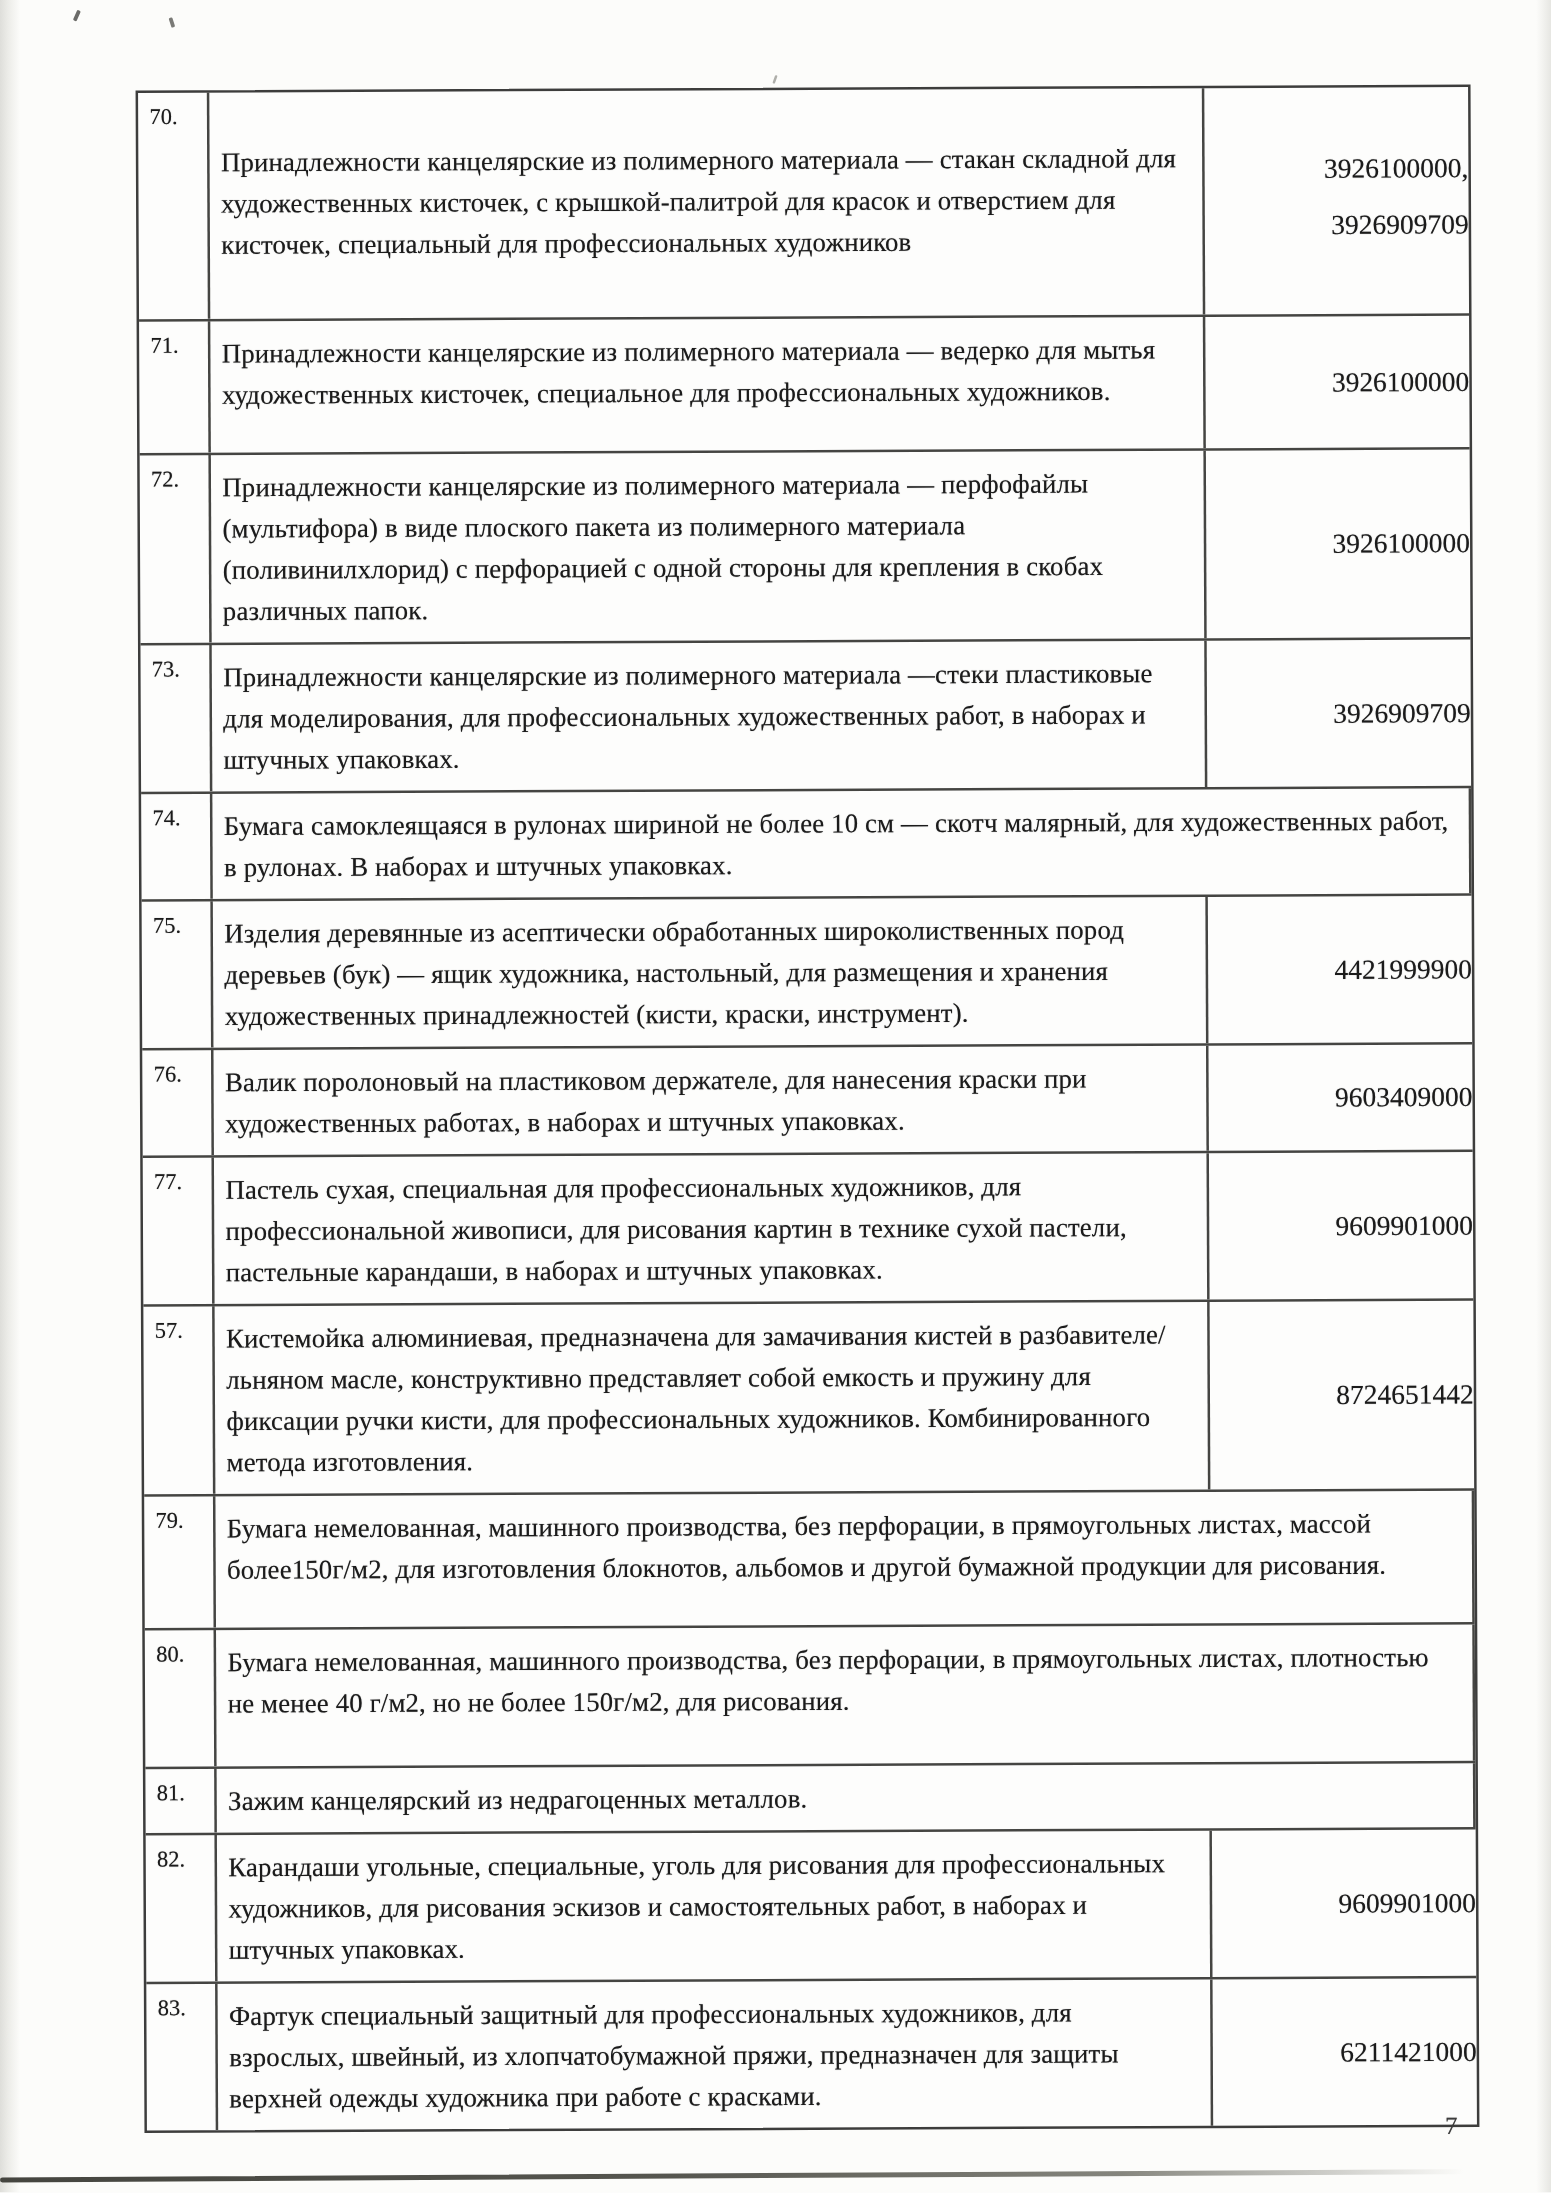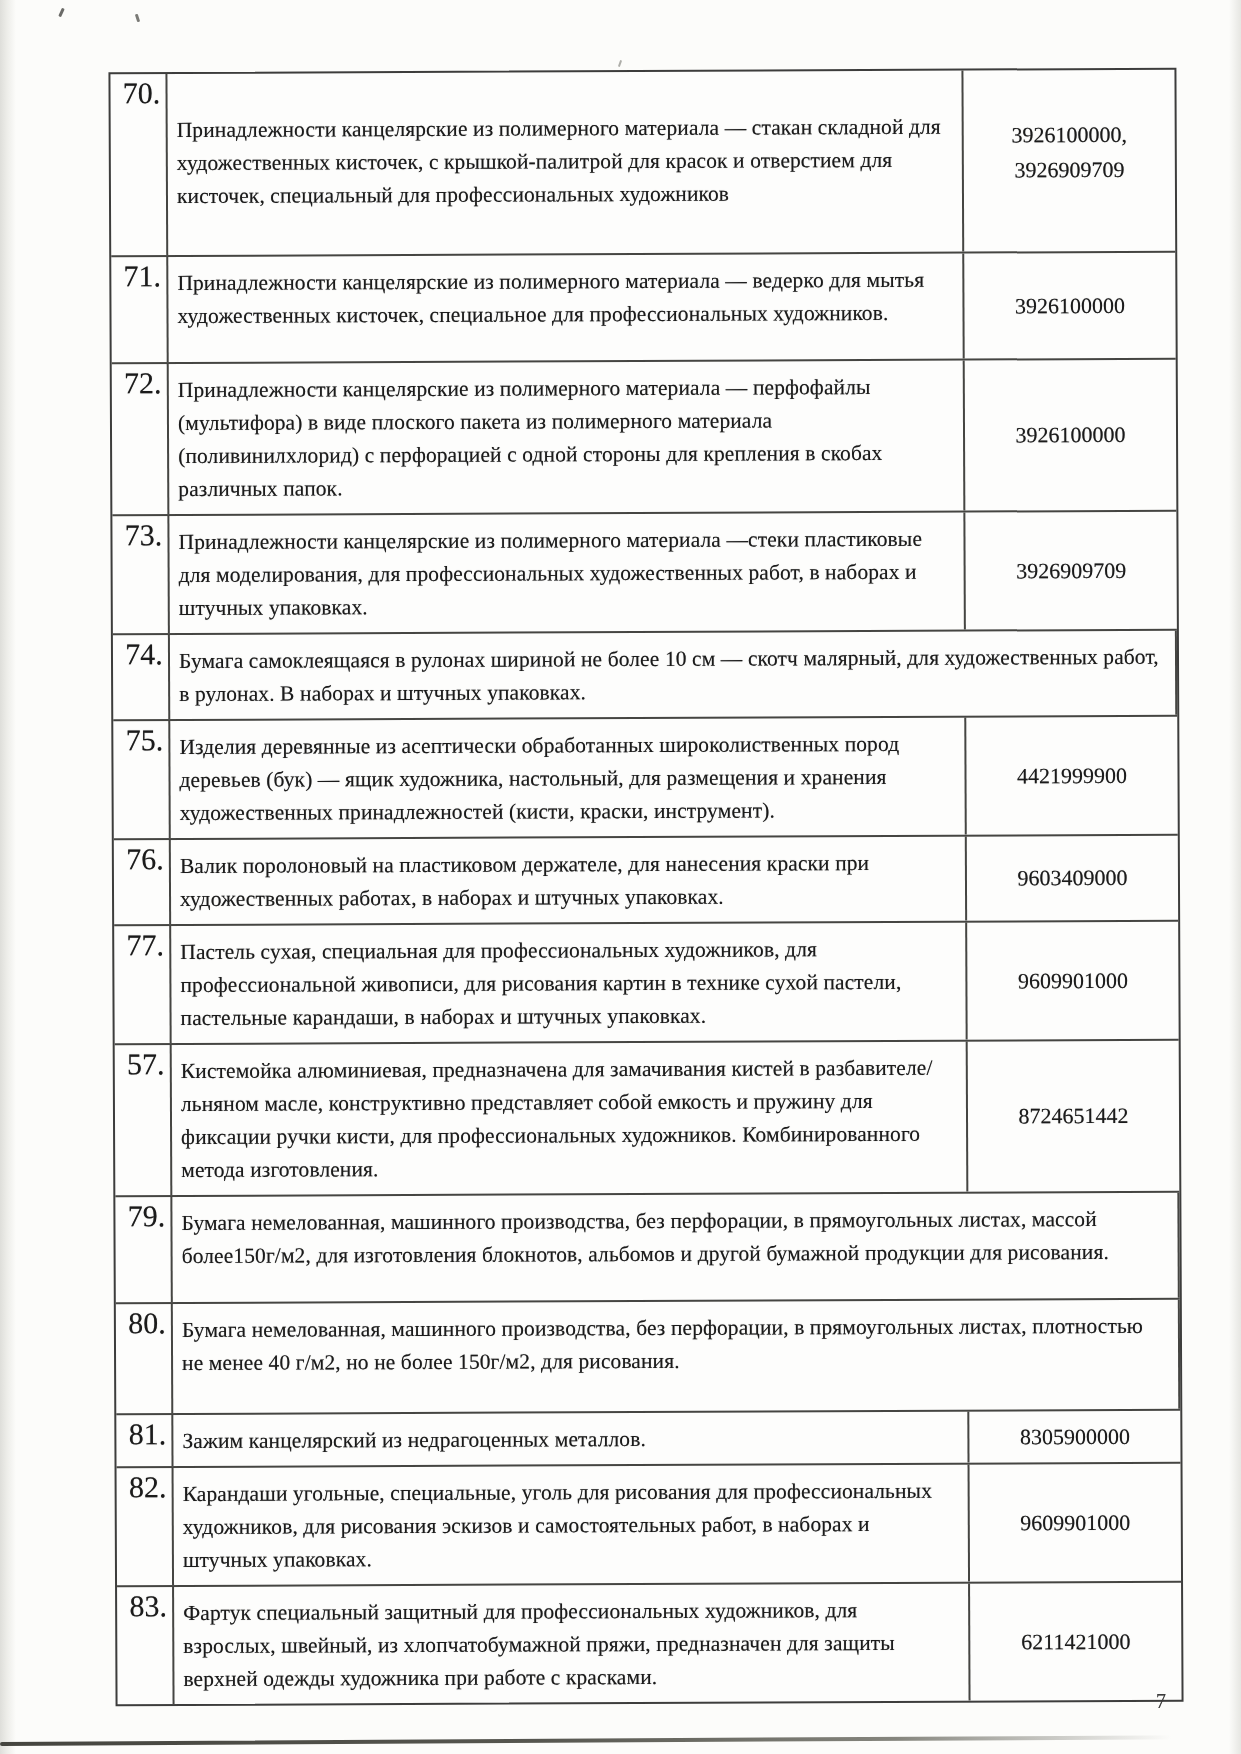--- a/index.html
+++ b/index.html
@@ -34,31 +34,31 @@
     position:absolute;left:112px;top:70px;width:1068px;
     box-sizing:border-box;border:2px solid #3d3d3c;
     transform:rotate(-0.25deg);transform-origin:50% 50%;
     background:rgba(255,255,255,0.35);
   }
   .t-row{display:flex;box-sizing:border-box;align-items:stretch;}
   .t-row:not(:last-child){border-bottom:2px solid #454542;}
   .cell{box-sizing:border-box;}
   .cell-num{
     width:57px;flex:0 0 57px;border-right:2px solid #454542;
-    padding:6px 2px 0 9px;font-size:30px;line-height:26px;text-align:center;
+    padding:6px 2px 0 9px;font-size:18px;line-height:26px;
   }
   .cell-desc{
     flex:1 1 auto;border-right:2px solid #454542;
     padding:10px 16px 8px 9px;font-size:21.5px;line-height:33px;
     letter-spacing:0.1px;
   }
   .cell-code{
     width:211px;flex:0 0 211px;
-    display:flex;flex-direction:column;align-items:center;justify-content:center;
-    gap:9px;font-size:22px;line-height:26px;
+    display:flex;flex-direction:column;align-items:flex-end;justify-content:center;
+    gap:19px;font-size:22px;line-height:26px;
   }
   .t-row.first .cell-desc{padding-top:40px;}
   .t-row.first .cell-code{justify-content:flex-start;padding-top:52px;}
   .cell-num,.cell-desc,.cell-code{text-shadow:0 0 0.7px rgba(25,25,25,0.55);}
   
   .page-number{
     position:absolute;left:1156px;top:1690px;font-size:20px;color:#3c3c3c;
     text-shadow:0 0 0.6px rgba(40,40,40,0.5);
   }
 </style>
@@ -138,23 +138,20 @@
     <div class="cell cell-num">79.</div>
     <div class="cell cell-desc">Бумага немелованная, машинного производства, без перфорации, в прямоугольных листах, массой более150г/м2, для изготовления блокнотов, альбомов и другой бумажной продукции для рисования.</div>
   </div>
       <div class="t-row" style="min-height: 111px;">
     <div class="cell cell-num">80.</div>
     <div class="cell cell-desc">Бумага немелованная, машинного производства, без перфорации, в прямоугольных листах, плотностью не менее 40 г/м2, но не более 150г/м2, для рисования.</div>
   </div>
       <div class="t-row" style="min-height: 49px;">
     <div class="cell cell-num">81.</div>
     <div class="cell cell-desc">Зажим канцелярский из недрагоценных металлов.</div>
-    <div class="cell cell-code">
-          <div class="code-line">8305900000</div>
-        </div>
   </div>
       <div class="t-row" style="min-height: 116px;">
     <div class="cell cell-num">82.</div>
     <div class="cell cell-desc">Карандаши угольные, специальные, уголь для рисования для профессиональных художников, для рисования эскизов и самостоятельных работ, в наборах и штучных упаковках.</div>
     <div class="cell cell-code">
           <div class="code-line">9609901000</div>
         </div>
   </div>
       <div class="t-row" style="min-height: 104px;">
     <div class="cell cell-num">83.</div>

